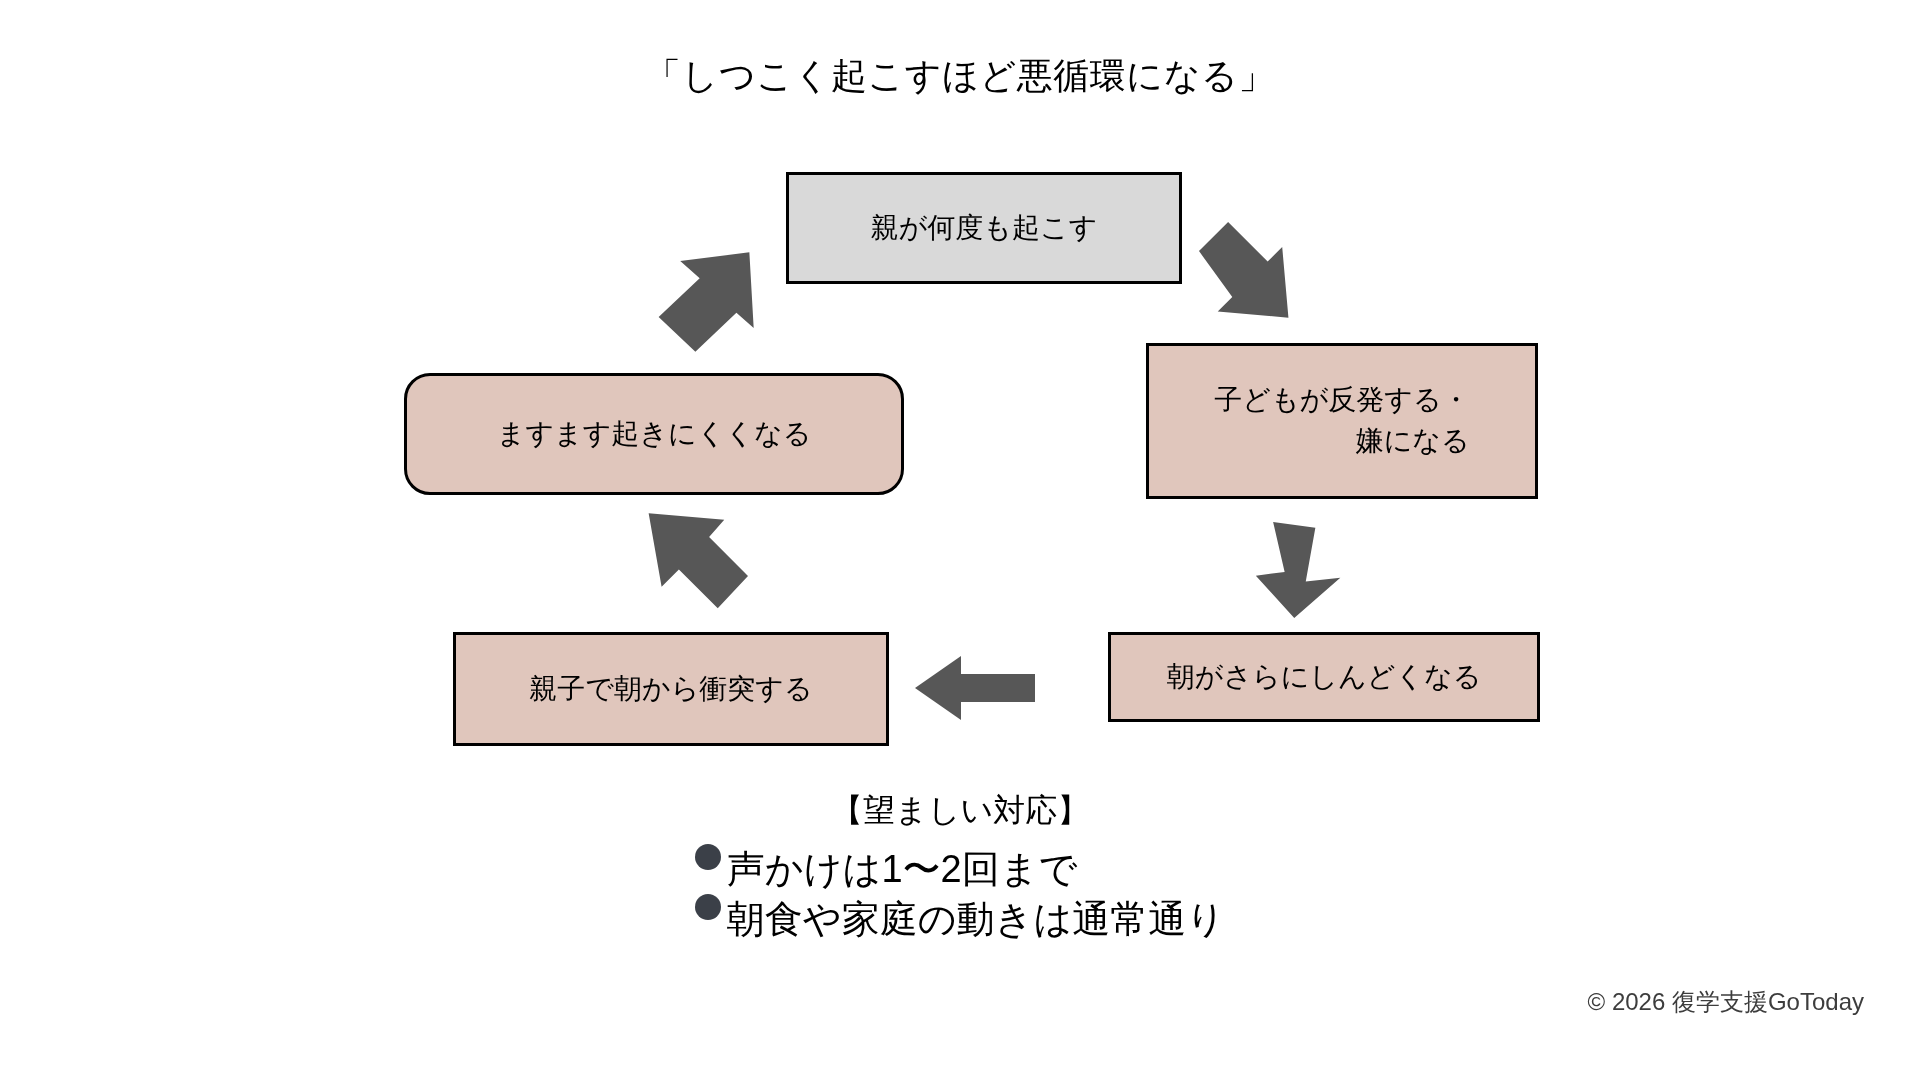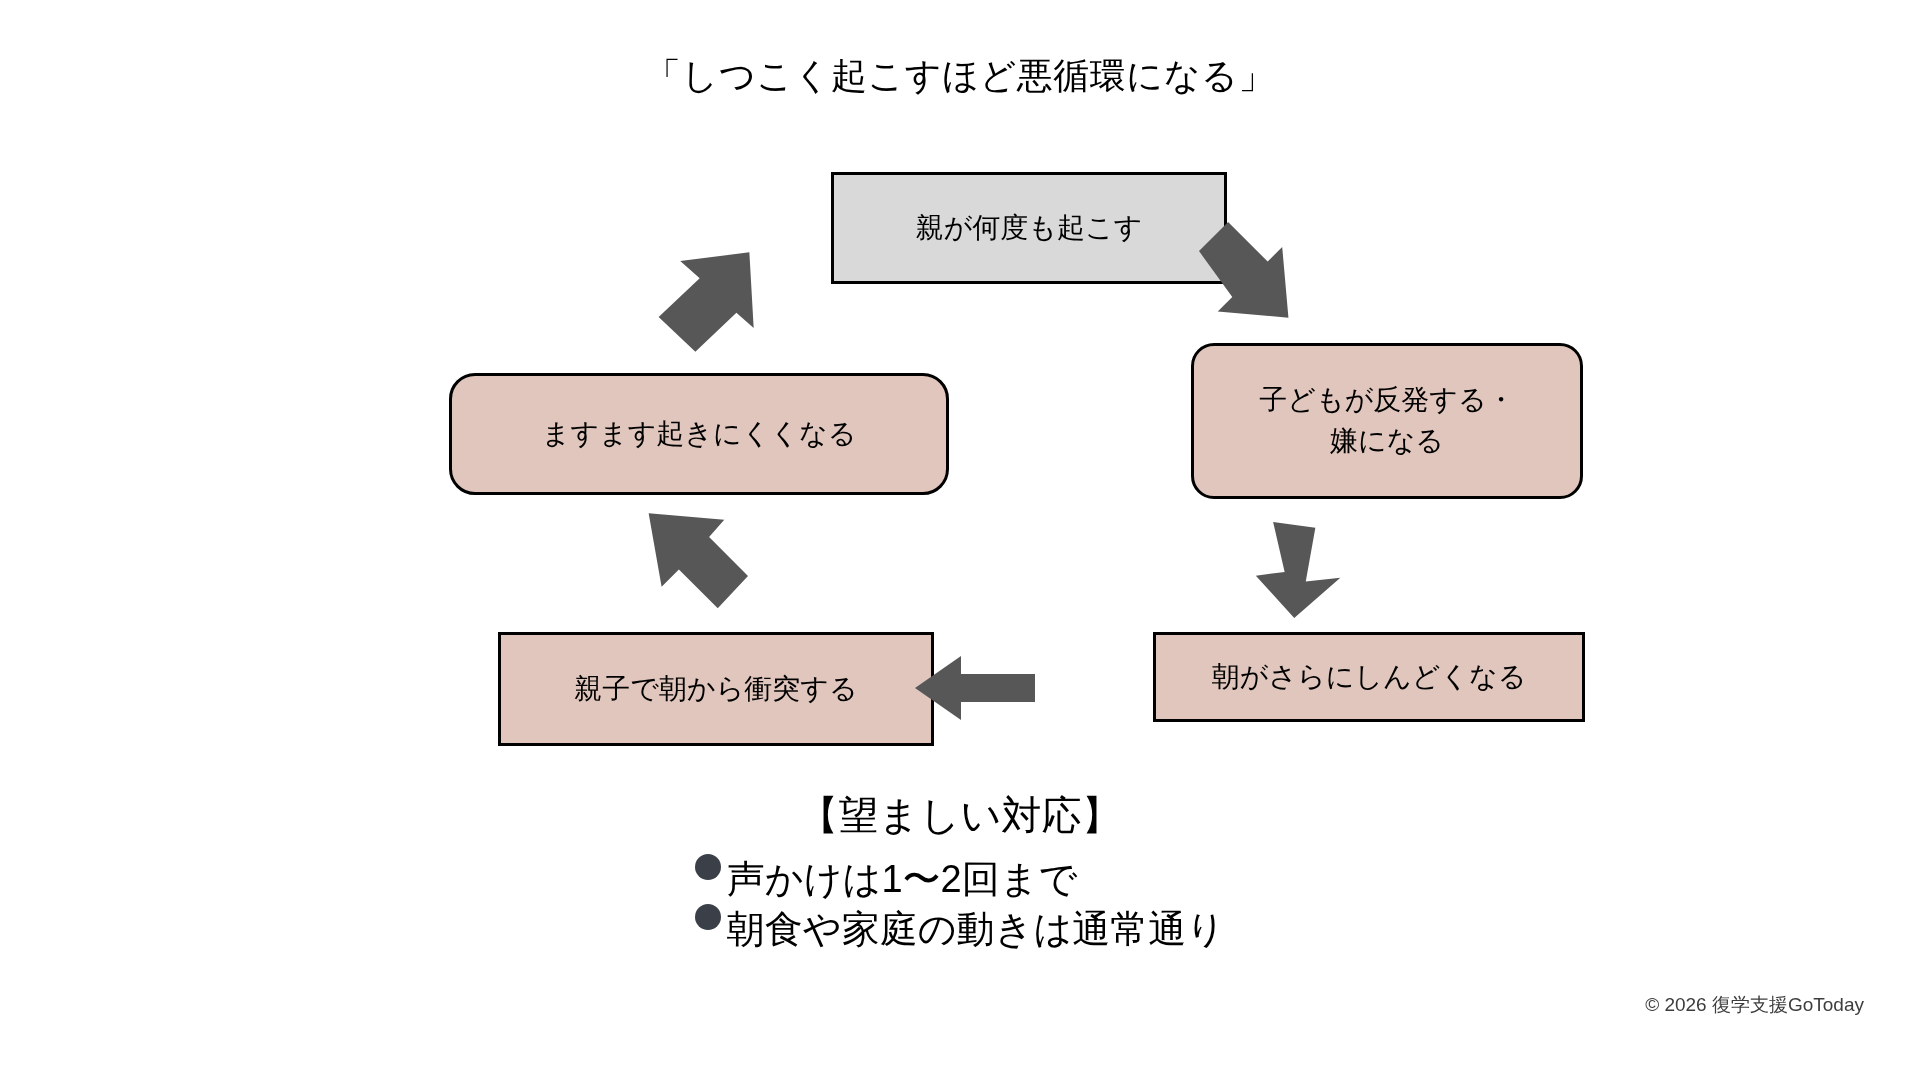--- a/index.html
+++ b/index.html
@@ -37,32 +37,31 @@
   }
 
   
   .node {
     position: absolute;
     box-sizing: border-box;
     border: 3px solid #000000;
     display: flex;
     align-items: center;
     justify-content: center;
-    text-align: center;
+    text-align: right;
     font-size: 28px;
     line-height: 1.45;
     color: #000;
     padding: 4px 20px;
-    margin-left: 45px;
   }
   .node.gray { background: #d9d9d9; }
   .node.pink { background: #e0c6bc; }
 
   .node-top    { left: 786px;  top: 172px; width: 396px;  height: 112px; }
-  .node-right  { left: 1146px; top: 343px; width: 392px;  height: 156px; border-radius: 23px; }
+  .node-right  { left: 1146px; top: 343px; width: 392px;  height: 156px; }
   .node-left   { left: 404px;  top: 373px; width: 500px;  height: 122px; border-radius: 26px; }
   .node-bl     { left: 453px;  top: 632px; width: 436px;  height: 114px; }
   .node-br     { left: 1108px; top: 632px; width: 432px;  height: 90px; }
 
   
   .arrow {
     position: absolute;
   }
   .arrow svg { display: block; }
 
@@ -74,21 +73,21 @@
 
   
   .advice {
     position: absolute;
     left: 0;
     top: 790px;
     width: 1920px;
     text-align: center;
   }
   .advice-heading {
-    font-size: 40px;
+    font-size: 32px;
     line-height: 1.25;
     color: #000;
     margin: 0 0 14px 0;
     white-space: nowrap;
   }
   .advice-list {
     margin: 0;
     padding: 0;
     list-style: none;
     display: inline-block;
@@ -110,21 +109,21 @@
     background: #3b4048;
     margin-right: 6px;
     flex: 0 0 auto;
   }
 
   
   .footer {
     position: absolute;
     right: 56px;
     bottom: 62px;
-    font-size: 19px;
+    font-size: 24px;
     color: #3d3d3d;
     white-space: nowrap;
     text-align: right;
   }
 </style>
 </head>
 <body>
 
 <div id="stage">
 

